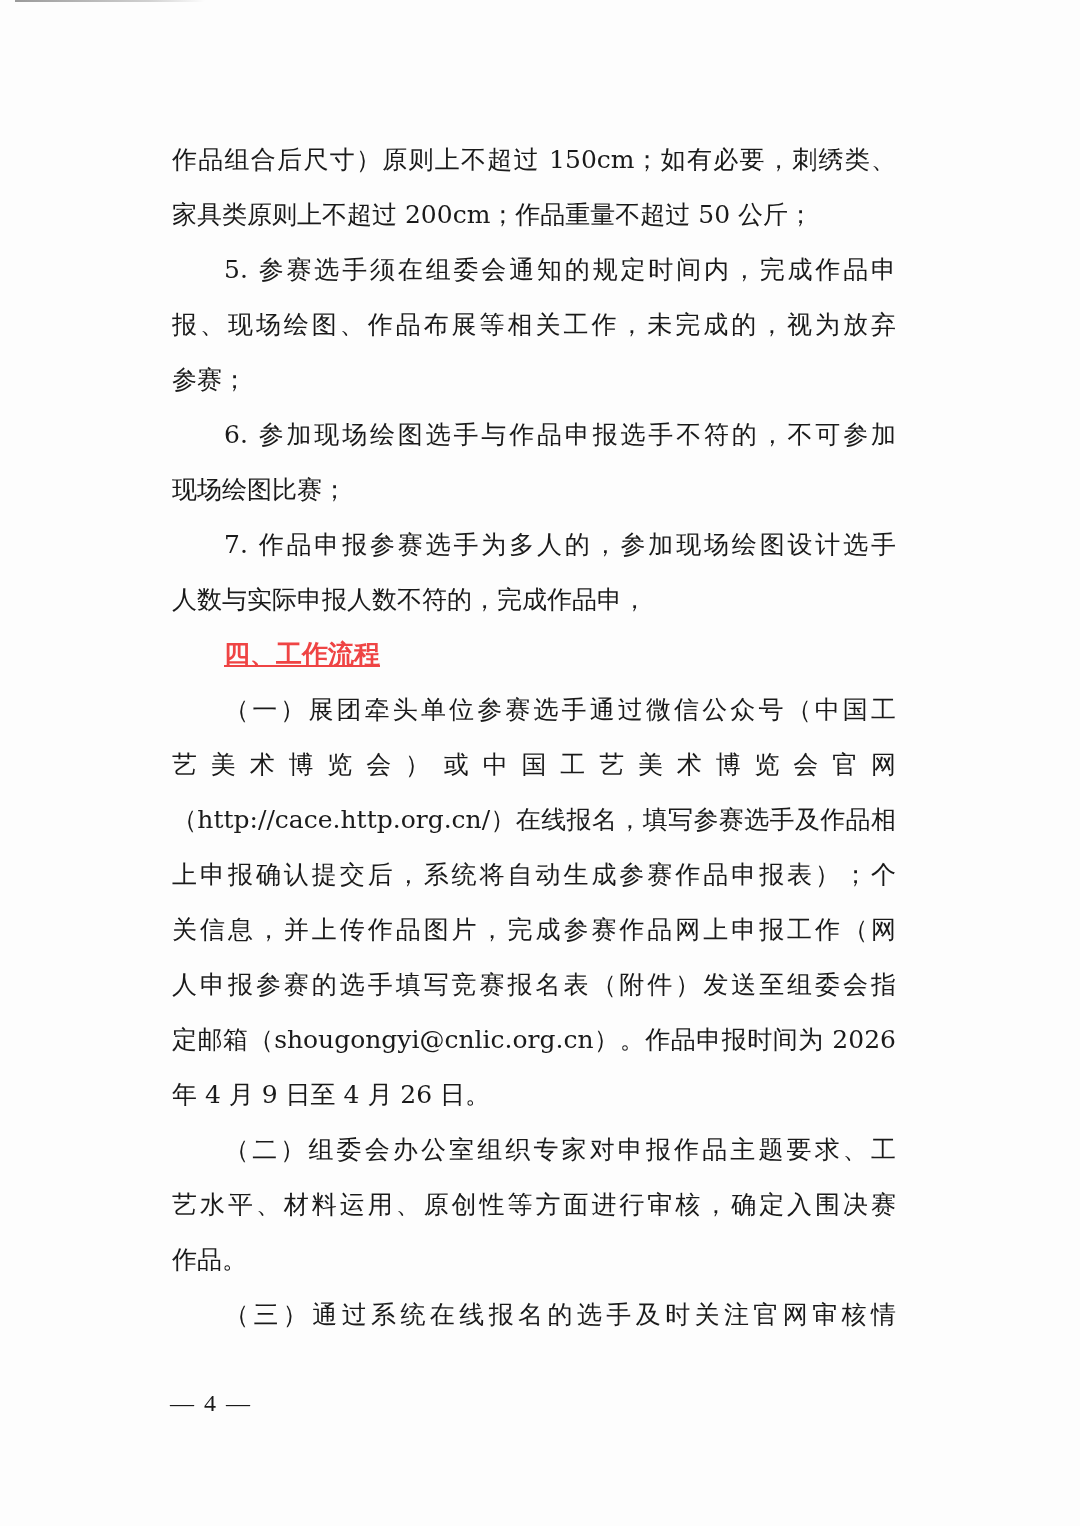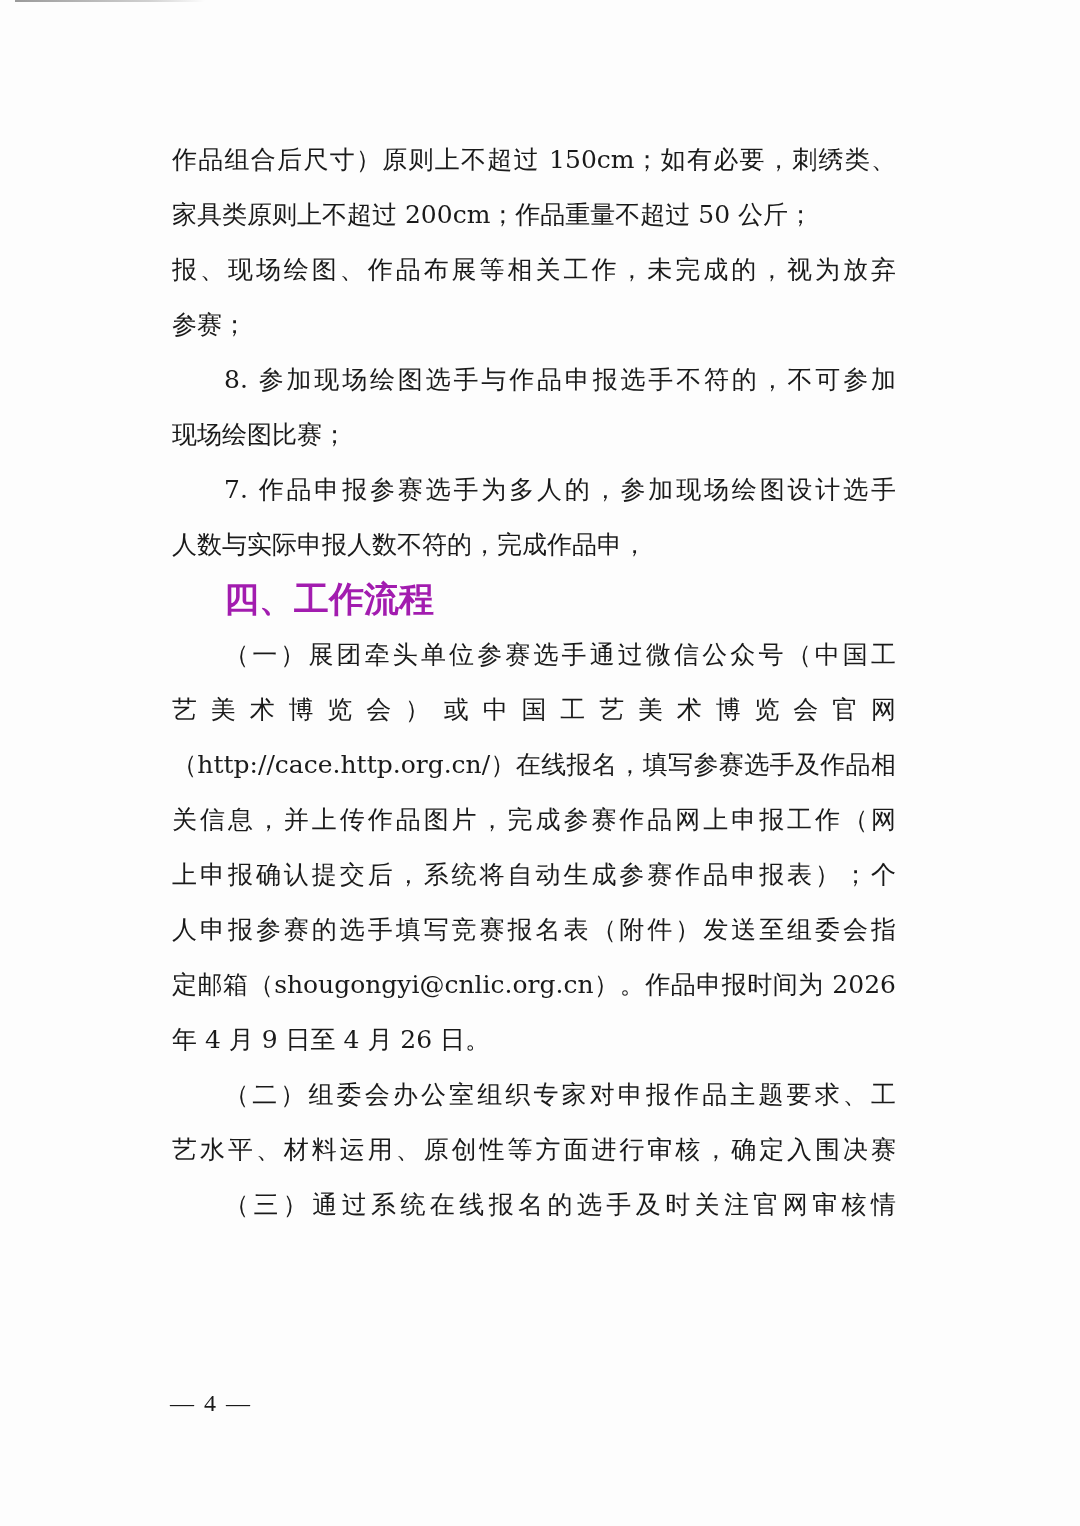--- a/index.html
+++ b/index.html
@@ -41,55 +41,58 @@
   .justify {
     text-align: justify;
     text-align-last: justify;
   }
   .indent {
     padding-left: 52px;
   }
   .heading {
     font-family: "DejaVu Sans", "Liberation Sans", sans-serif;
     font-weight: bold;
-    font-size: 35px;
+    font-size: 26px;
     padding-left: 52px;
-    color: #a21caf;
+    color: #ef4444;
+    text-decoration: underline;
   }
   .footer {
     position: absolute;
     left: 170px;
     top: 1390px;
     font-family: "Liberation Serif", "DejaVu Serif", serif;
     font-size: 24px;
     color: #1a1a1a;
     letter-spacing: 2px;
   }
 </style>
 </head>
 <body>
 
 <div class="top-edge"></div>
 
 <div class="page">
   <span class="line justify">作品组合后尺寸）原则上不超过 150cm；如有必要，刺绣类、</span>
   <span class="line">家具类原则上不超过 200cm；作品重量不超过 50 公斤；</span>
+  <span class="line justify indent">5. 参赛选手须在组委会通知的规定时间内，完成作品申</span>
   <span class="line justify">报、现场绘图、作品布展等相关工作，未完成的，视为放弃</span>
   <span class="line">参赛；</span>
-  <span class="line justify indent">8. 参加现场绘图选手与作品申报选手不符的，不可参加</span>
+  <span class="line justify indent">6. 参加现场绘图选手与作品申报选手不符的，不可参加</span>
   <span class="line">现场绘图比赛；</span>
   <span class="line justify indent">7. 作品申报参赛选手为多人的，参加现场绘图设计选手</span>
   <span class="line">人数与实际申报人数不符的，完成作品申，</span>
   <span class="line heading">四、工作流程</span>
   <span class="line justify indent">（一）展团牵头单位参赛选手通过微信公众号（中国工</span>
   <span class="line justify">艺美术博览会）或中国工艺美术博览会官网</span>
   <span class="line justify">（http://cace.http.org.cn/）在线报名，填写参赛选手及作品相</span>
+  <span class="line justify">上申报确认提交后，系统将自动生成参赛作品申报表）；个</span>
   <span class="line justify">关信息，并上传作品图片，完成参赛作品网上申报工作（网</span>
-  <span class="line justify">上申报确认提交后，系统将自动生成参赛作品申报表）；个</span>
   <span class="line justify">人申报参赛的选手填写竞赛报名表（附件）发送至组委会指</span>
   <span class="line justify">定邮箱（shougongyi@cnlic.org.cn）。作品申报时间为 2026</span>
   <span class="line">年 4 月 9 日至 4 月 26 日。</span>
   <span class="line justify indent">（二）组委会办公室组织专家对申报作品主题要求、工</span>
   <span class="line justify">艺水平、材料运用、原创性等方面进行审核，确定入围决赛</span>
+  <span class="line">作品。</span>
   <span class="line justify indent">（三）通过系统在线报名的选手及时关注官网审核情</span>
 </div>
 
 <div class="footer">— 4 —</div>
 
 </body></html>

